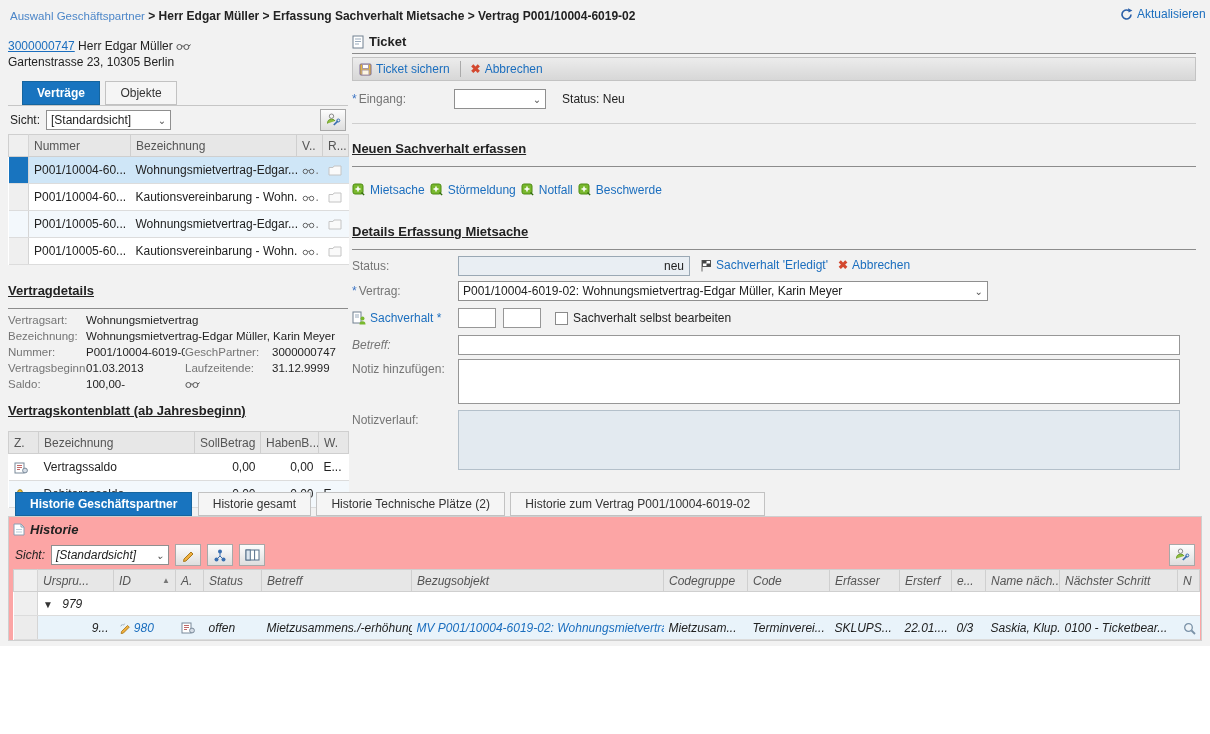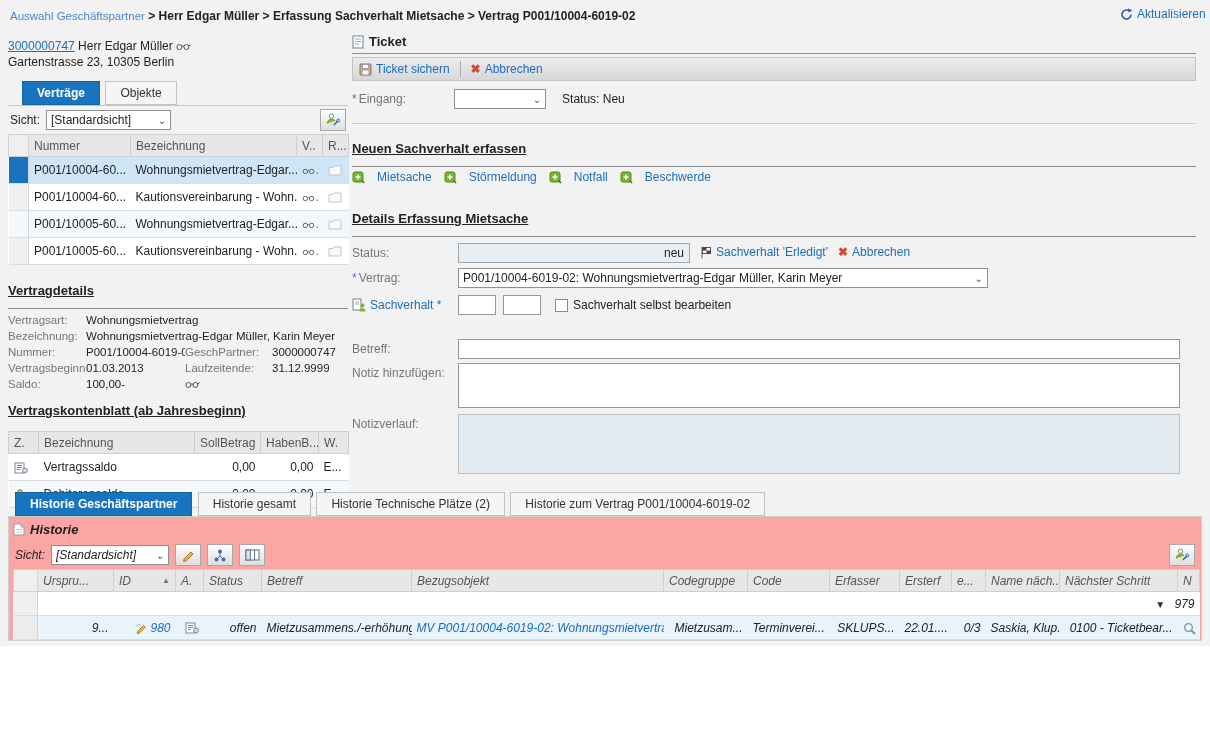--- a/index.html
+++ b/index.html
@@ -46,21 +46,21 @@
   .view-row .spacer { flex:1; }
   
   .dgrid { display:grid; grid-template-columns:78px 99px 87px auto; font-size:11.5px; row-gap:2px; margin-top:4px; }
   .dgrid > div { height:14px; line-height:14px; white-space:nowrap; overflow:hidden; }
   
   .frm-row { display:flex; align-items:flex-start; margin-top:5px; }
   .frm-lbl { width:106px; flex:none; color:#757575; padding-top:3px; }
   
   .hist-panel { border:1px solid #cfcfcf; background:#fca5a5; padding:3px 4px 0 4px; margin-top:0px;font-style:italic; }
   .htable th { font-size:12px; }
-  .htable td { height:24px; font-size:12px; border-bottom:1px solid #dcdcdc;text-align:right; }
+  .htable td { height:24px; font-size:12px; border-bottom:1px solid #dcdcdc; }
   tr.hrow td { background:#e9f3fa; }
   tr.hrow td.selcol { background:#ececec; }
   .sort-asc { font-size:8px; color:#777; }
   .num { text-align:right; }
   .bc-bold { font-weight:bold; color:#222; }
 </style>
 </head>
 <body>
 
 <div class="page">
@@ -314,21 +314,21 @@
       <span class="lbl">Eingang:</span>
       <span class="sel" style="width:92px; margin-left:48px;">
         <span></span>
         <span class="chev">⌄</span>
       </span>
       <span style="margin-left:16px; color:#222;">Status: Neu</span>
     </div>
 
     <div class="sec-title" style="margin-top:13px;">Neuen Sachverhalt erfassen</div>
 
-    <div style="display:flex; align-items:center; gap:12px; margin-top:3px;">
+    <div style="display:flex; align-items:flex-start; gap:5px; margin-top:16px;">
       <span class="icon">
           <svg width="13" height="13" viewBox="0 0 13 13">
             <rect x="1" y="1" width="10" height="10" rx="2" fill="#79b82e" stroke="#4e8c12"></rect>
             <path d="M6 3.5v5M3.5 6h5" stroke="#fff" stroke-width="1.5"></path>
             <path d="M9.5 9.5l2.6 2.6" stroke="#2f6b08" stroke-width="1.4"></path>
           </svg>
         </span>
       <span class="link">Mietsache</span>
       <span class="icon">
           <svg width="13" height="13" viewBox="0 0 13 13">
@@ -398,21 +398,21 @@
               </svg>
             </span>
           <span class="link">Sachverhalt *</span>
         </span>
         <span class="input" style="width:38px;"></span>
         <span class="input" style="width:38px; margin-left:7px;"></span>
         <span class="cb" style="margin-left:14px;"></span>
         <span style="margin-left:5px;">Sachverhalt selbst bearbeiten</span>
       </div>
 
-      <div class="frm-row" style="margin-top:24px;">
+      <div class="frm-row" style="margin-top:7px;font-style:italic;">
         <span class="frm-lbl">Betreff:</span>
         <span class="input" style="width:722px;"></span>
       </div>
 
       <div class="frm-row" style="margin-top:4px;">
         <span class="frm-lbl">Notiz hinzufügen:</span>
         <span class="ta" style="width:722px; height:45px;"></span>
       </div>
 
       <div class="frm-row" style="margin-top:6px;">

